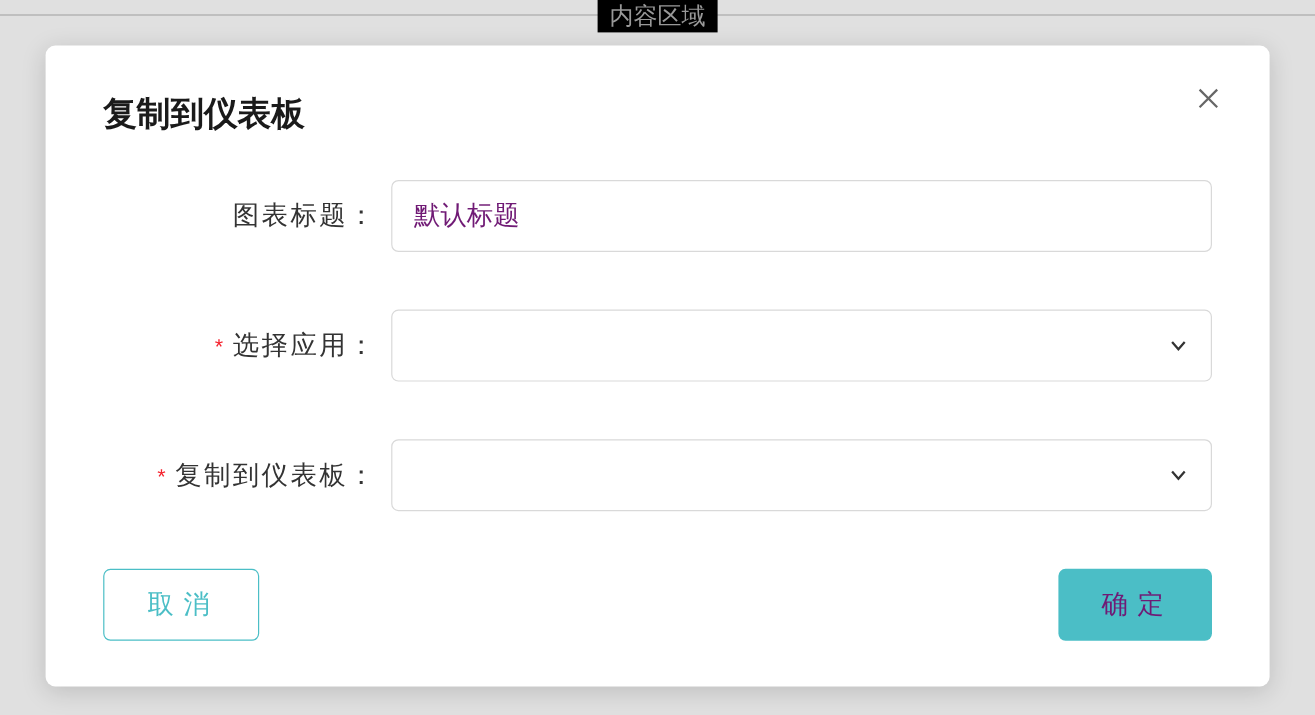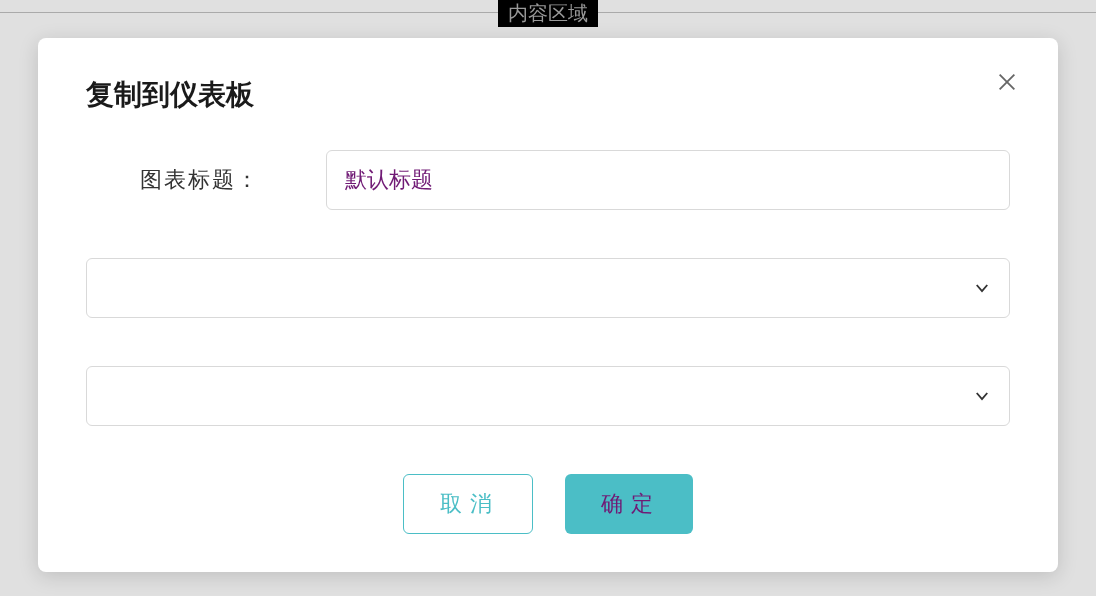--- a/index.html
+++ b/index.html
@@ -90,21 +90,21 @@
       align-items: center;
       margin-bottom: 48px;
     }
     
     .form-row:last-of-type {
       margin-bottom: 40px;
     }
     
     .form-label {
       width: 240px;
-      text-align: center;
+      text-align: right;
       font-size: 22px;
       color: #333;
       padding-right: 12px;
       flex-shrink: 0;
       letter-spacing: 2px;
     }
     
     .required-mark {
       color: #f5222d;
       margin-right: 6px;
@@ -139,21 +139,21 @@
     }
     
     .select-arrow {
       width: 18px;
       height: 18px;
       flex-shrink: 0;
     }
     
     .form-actions {
       display: flex;
-      justify-content: center;
+      justify-content: space-between;
       gap: 32px;
     }
     
     .btn {
       height: 60px;
       padding: 0 32px;
       border-radius: 6px;
       font-size: 22px;
       cursor: pointer;
       border: none;
@@ -190,29 +190,35 @@
         <line x1="20" y1="4" x2="4" y2="20"></line>
       </svg>
     </button>
 
     <div class="form-row">
       <label class="form-label">图表标题：</label>
       <input type="text" class="form-input" value="默认标题" style="">
     </div>
 
     <div class="form-row">
+      <label class="form-label">
+        <span class="required-mark">*</span><span>选择应用：</span>
+      </label>
       <div class="form-select">
         <span></span>
         <svg class="select-arrow" viewBox="0 0 24 24" fill="none" stroke="#333" stroke-width="2.5">
           <polyline points="5 8 12 16 19 8"></polyline>
         </svg>
       </div>
     </div>
 
     <div class="form-row">
+      <label class="form-label">
+        <span class="required-mark">*</span><span>复制到仪表板：</span>
+      </label>
       <div class="form-select">
         <span></span>
         <svg class="select-arrow" viewBox="0 0 24 24" fill="none" stroke="#333" stroke-width="2.5">
           <polyline points="5 8 12 16 19 8"></polyline>
         </svg>
       </div>
     </div>
 
     <div class="form-actions">
       <button class="btn btn-cancel">取消</button>

